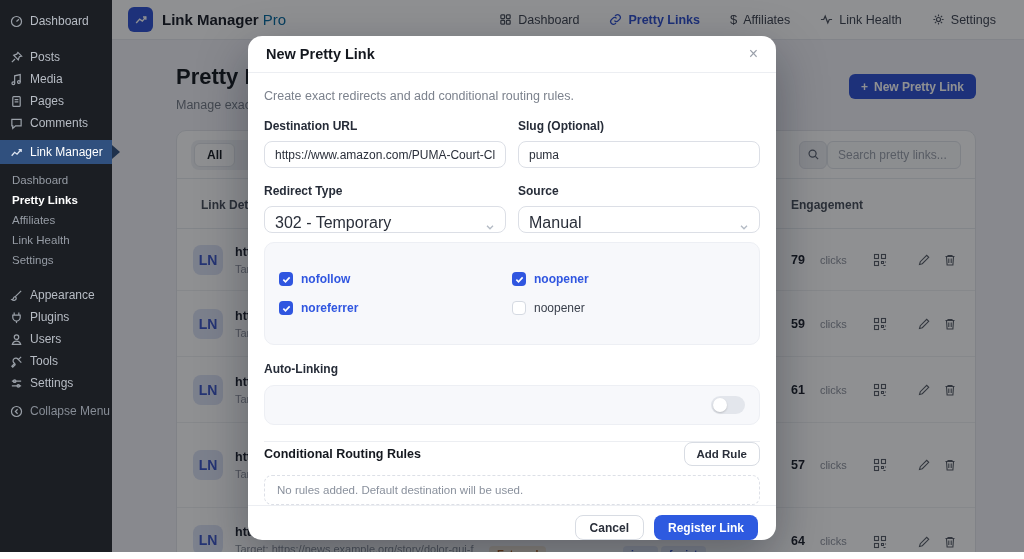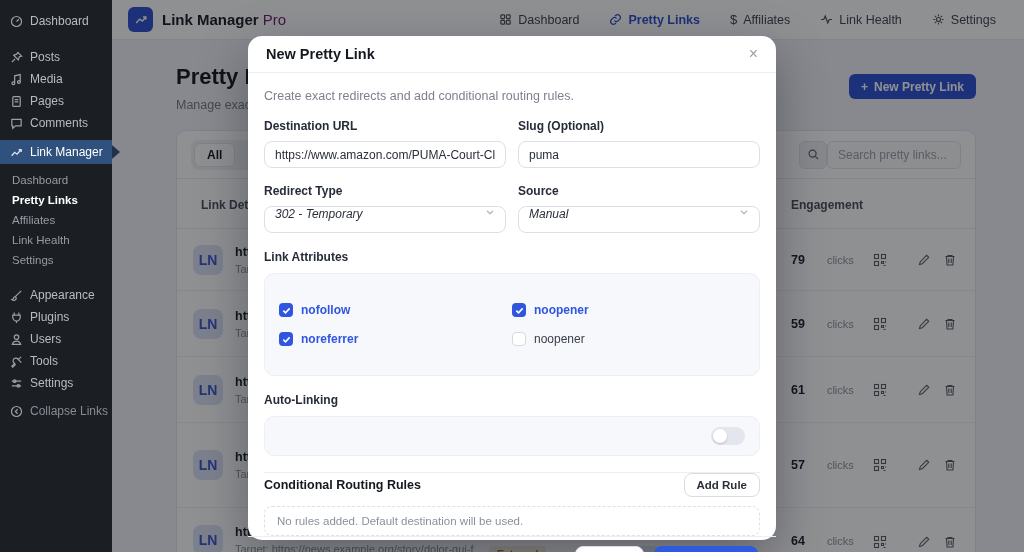--- a/index.html
+++ b/index.html
@@ -18,21 +18,21 @@
   .s-sub.on { color:#ffffff; font-weight:bold; }
   .s-dim { color:#878d96; }
   .notch { position:absolute; left:112px; top:145px; width:0; height:0; z-index:10;
            border-top:7px solid transparent; border-bottom:7px solid transparent; border-left:8px solid #30507e; }
 
   
   .content { position:absolute; left:112px; top:0; width:912px; height:559px; background:#f2f3f7; }
   .topbar { position:absolute; left:0; top:0; width:912px; height:40px; background:#ffffff; border-bottom:1px solid #e7e9ee; display:flex; align-items:center; padding:0 28px 0 16px; }
   .logo { width:25px; height:25px; border-radius:6px; background:#2e50d3; display:flex; align-items:center; justify-content:center; margin-right:9px; }
   .brand-b { font-size:15px; font-weight:bold; color:#171b24; }
-  .brand-p { font-size:15px; color:#701a75; margin-left:4px; }
+  .brand-p { font-size:15px; color:#0369a1; margin-left:4px; }
   .topnav { margin-left:auto; display:flex; align-items:center; gap:30px; }
   .tn-item { display:flex; align-items:center; gap:6px; font-size:12.5px; color:#3d4350; cursor:pointer; }
   .tn-item svg { stroke:#4a505c; }
   .tn-item.on { color:#2d4fd0; font-weight:bold; }
   .tn-item.on svg { stroke:#2d4fd0; }
 
   .page { position:absolute; left:0; top:40px; width:912px; height:519px; }
   .page-head { position:absolute; left:64px; top:24px; right:48px; display:flex; justify-content:space-between; }
   .pg-title { font-size:22px; font-weight:bold; color:#14181f; }
   .pg-sub { font-size:12.5px; color:#747b87; margin-top:8px; }
@@ -48,40 +48,40 @@
   .search-input { width:134px; height:28px; border:1px solid #e0e3e9; background:#fafbfc; border-radius:6px; font-size:12px; color:#3a404c; padding:0 10px; font-family:inherit; }
   .search-input::placeholder { color:#9aa0ab; }
   .thead { height:50px; border-bottom:1px solid #e8eaef; position:relative; }
   .th { position:absolute; top:19px; font-size:12px; font-weight:bold; color:#474e5a; }
   .th-details { left:24px; } .th-eng { left:614px; }
   .trow { position:relative; border-bottom:1px solid #eef0f3; display:flex; align-items:center; padding-left:16px; }
   .ln-badge { width:30px; height:30px; border-radius:8px; background:#dce3f6; color:#3b55c8; font-size:14px; font-weight:bold; display:flex; align-items:center; justify-content:center; flex:0 0 auto; }
   .r-text { margin-left:12px; min-width:0; }
   .r-url { font-size:12.5px; font-weight:bold; color:#1a1f29; white-space:nowrap; }
   .r-target { font-size:11px; color:#8c919c; margin-top:4px; white-space:nowrap; }
-  .r-clicks { position:absolute; left:614px; display:flex; align-items:baseline; gap:22px; }
+  .r-clicks { position:absolute; left:614px; display:flex; align-items:baseline; gap:15px; }
   .r-num { font-size:12.5px; font-weight:bold; color:#1a1f29; }
   .r-cl { font-size:11px; color:#8c919c; }
   .r-ic { position:absolute; width:18px; height:18px; display:flex; align-items:center; justify-content:center; cursor:pointer; }
   .r-ic svg { stroke:#565c66; }
   .badge-ext { position:absolute; left:312px; top:38px; background:#fbeedd; color:#b05f1d; font-size:10.5px; font-weight:bold; padding:2px 8px; border-radius:4px; }
   .tag { position:absolute; top:38px; background:#e6ebfa; color:#3b55c8; font-size:10.5px; font-weight:bold; padding:2px 8px; border-radius:4px; }
 
   
   .overlay { position:absolute; left:112px; top:0; width:912px; height:559px; background:rgba(10,12,18,0.46); z-index:50; }
   .modal { position:absolute; left:248px; top:36px; width:528px; height:504px; background:#fff; border-radius:14px; z-index:60; box-shadow:0 18px 50px rgba(10,14,30,0.35); display:flex; flex-direction:column; }
   .m-head { height:37px; border-bottom:1px solid #eceef2; display:flex; align-items:center; padding:0 18px; flex:0 0 auto; }
   .m-title { font-size:14.5px; font-weight:bold; color:#14181f; }
   .m-close { margin-left:auto; color:#9aa0aa; font-size:16px; cursor:pointer; line-height:1; }
   .m-body { padding:0 16px; flex:1 1 auto; }
   .m-desc { font-size:12.5px; color:#7c828d; margin-top:16px; }
   .f-grid { display:grid; grid-template-columns:1fr 1fr; column-gap:12px; margin-top:16px; }
   .f-label { font-size:12px; font-weight:bold; color:#262c38; margin-bottom:8px; }
   .f-input { width:100%; height:27px; border:1px solid #dcdfe6; border-radius:8px; padding:0 10px; font-size:12px; color:#2a2f3a; font-family:inherit; background:#fff; }
-  .f-select { position:relative; width:100%; height:27px; border:1px solid #dcdfe6; border-radius:8px; padding:0 10px; font-size:12px; color:#2a2f3a; display:flex; align-items:flex-start; cursor:pointer; background:#fff;font-style:italic; }
+  .f-select { position:relative; width:100%; height:27px; border:1px solid #dcdfe6; border-radius:8px; padding:0 10px; font-size:16px; color:#2a2f3a; display:flex; align-items:flex-end; cursor:pointer; background:#fff; }
   .f-select svg { position:absolute; right:10px; stroke:#b3bac4; }
   .sec-label { font-size:12px; font-weight:bold; color:#262c38; margin-top:17px; }
   .attr-box { margin-top:9px; background:#f7f8fb; border:1px solid #edeff4; border-radius:10px; padding:29px 14px; display:grid; grid-template-columns:1fr 1fr; row-gap:15px; }
   .chk-row { display:flex; align-items:center; gap:8px; cursor:pointer; }
   .chk { width:14px; height:14px; border-radius:4px; flex:0 0 auto; display:flex; align-items:center; justify-content:center; }
   .chk.c { background:#3056e0; }
   .chk.u { background:#fff; border:1px solid #d5dae2; }
   .chk-lb { font-size:12px; }
   .chk-lb.c { color:#3056e0; font-weight:bold; }
   .chk-lb.u { color:#3a404c; }
@@ -187,21 +187,21 @@
           <circle cx="9" cy="9.5" r="1.4"></circle>
         </svg>
       <span>Settings</span>
     </div>
     <div class="s-gap" style="height:6px;"></div>
     <div class="s-item s-dim">
       <svg width="13" height="13" viewBox="0 0 14 14" fill="none" stroke-width="1.3">
           <circle cx="7" cy="7" r="5.4"></circle>
           <path d="M8.2 4.6L5.8 7l2.4 2.4"></path>
         </svg>
-      <span>Collapse Links</span>
+      <span>Collapse Menu</span>
     </div>
   </aside>
   <div class="notch"></div>
 
   <div class="content">
     <header class="topbar">
       <div class="logo">
         <svg width="14" height="14" viewBox="0 0 16 16" fill="none" stroke="#fff" stroke-width="1.6">
             <path d="M2.5 11.5L6.5 7l3 2.3L13.5 4.5"></path>
             <path d="M10.3 4.5h3.2v3.2"></path>
@@ -466,21 +466,20 @@
           <div class="f-label">Source</div>
           <div class="f-select">
             <span>Manual</span>
             <svg width="10" height="10" viewBox="0 0 10 10" fill="none" stroke-width="1.3">
                 <path d="M2 3.8l3 3 3-3"></path>
               </svg>
           </div>
         </div>
       </div>
 
-      <div class="sec-label">Link Attributes</div>
       <div class="attr-box">
         <div class="chk-row">
           <span class="chk c">
               <svg width="9" height="9" viewBox="0 0 10 10" fill="none" stroke="#fff" stroke-width="1.8">
                 <path d="M1.5 5.2l2.4 2.4 4.6-5"></path>
               </svg>
             </span>
           <span class="chk-lb c">nofollow</span>
         </div>
         <div class="chk-row">

